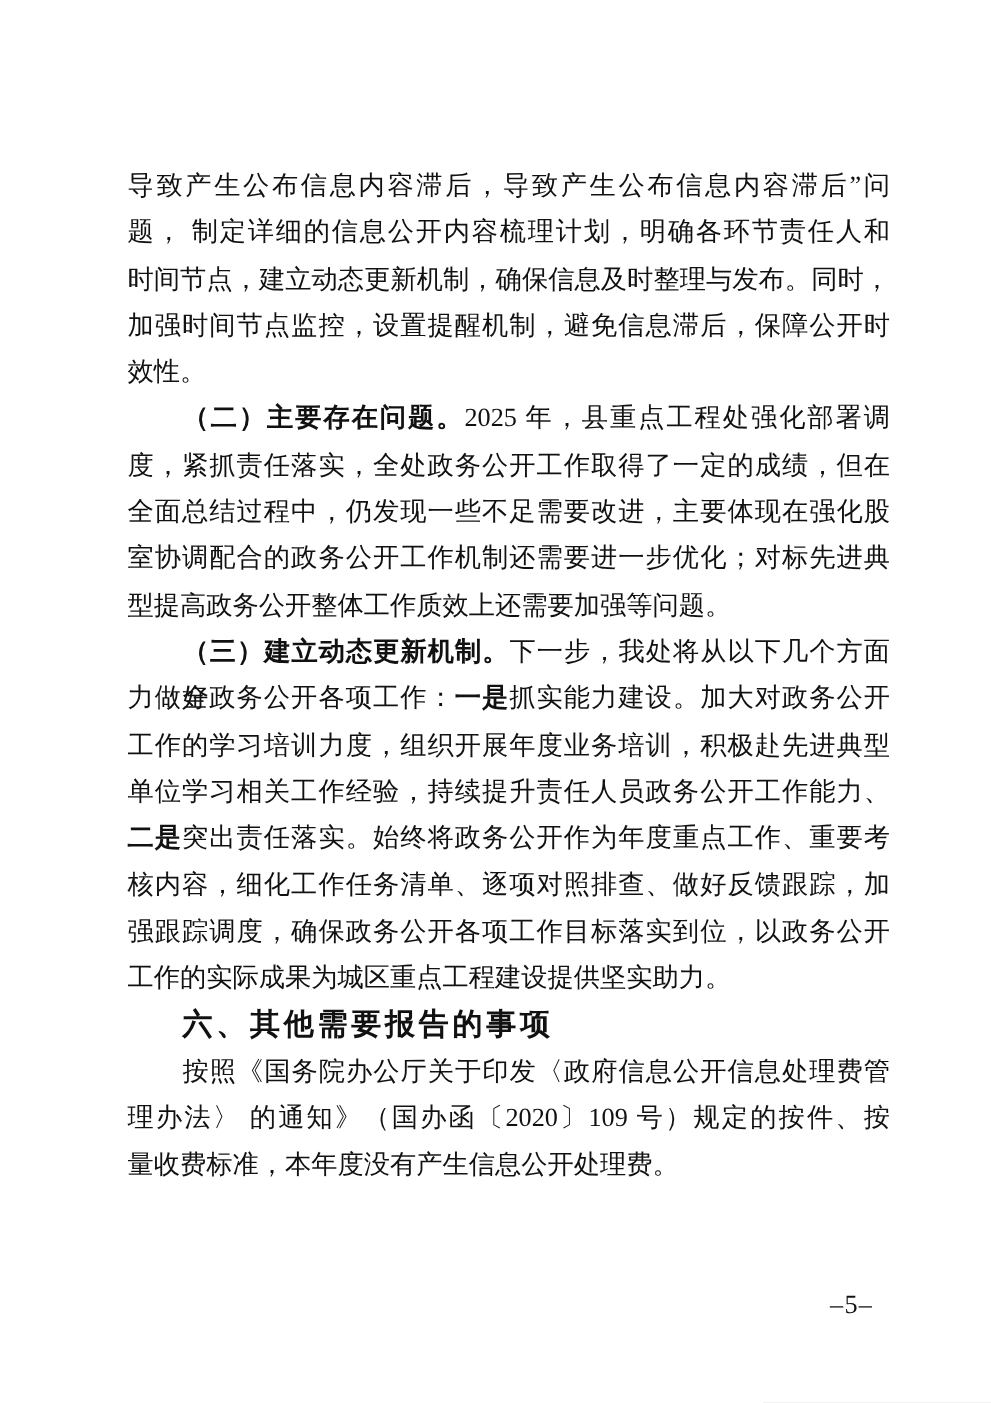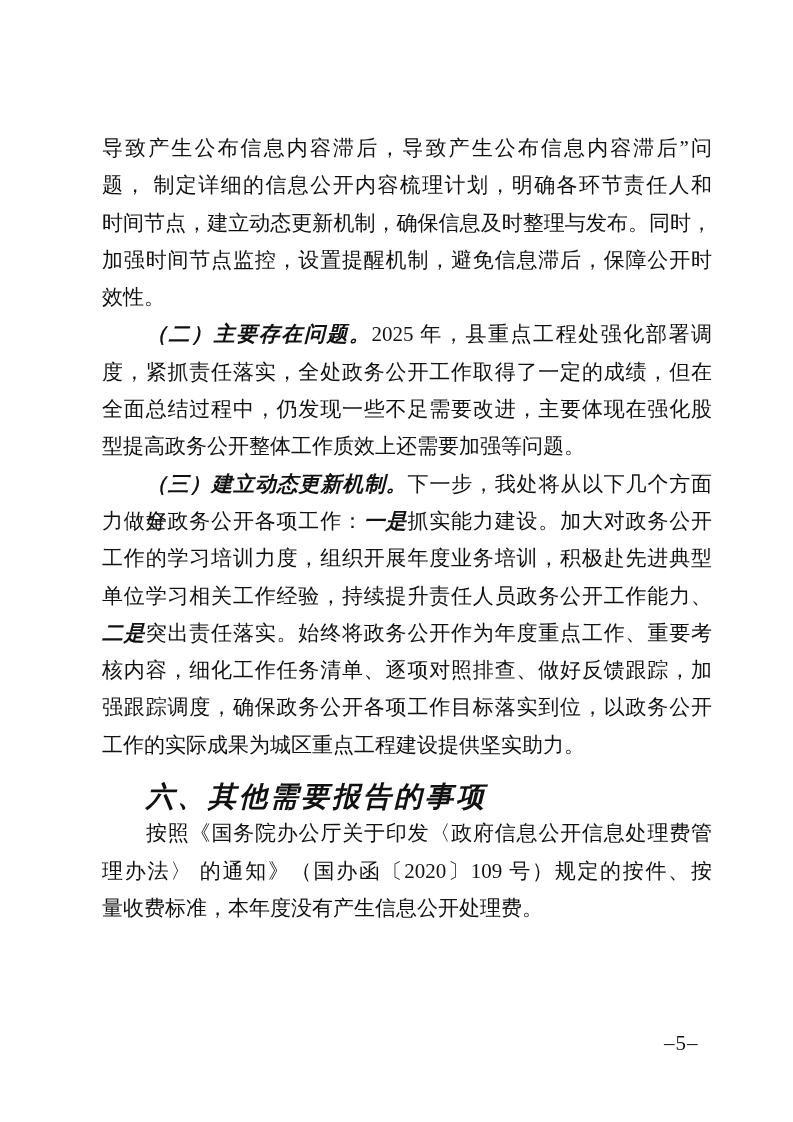--- a/index.html
+++ b/index.html
@@ -24,26 +24,25 @@
   .line {
     text-align: justify;
     text-align-last: justify;
     height: 37.3px;
     overflow: visible;
   }
   .line.last { text-align-last: left; }
   .line.indent { padding-left: 44px; }
   .line.hei {
     font-family: "Liberation Sans", "DejaVu Sans", sans-serif;
-    font-size: 28px;
+    font-size: 24px;
     letter-spacing: 3px;
     text-align-last: left;
-    margin-top: 14px;
   }
-  .bold { font-weight: bold; font-style: italic; }
+  .bold { font-weight: bold; }
   .page-number {
     position: absolute;
     left: 664px;
     top: 1031px;
     font-size: 21px;
     letter-spacing: 1px;
     color: #111111;
   }
 </style>
 </head>
@@ -52,20 +51,21 @@
 <div class="page">
   <div class="doc-body" id="doc-body">
       <div class="line"><span>导致产生公布信息内容滞后，导致产生公布信息内容滞后”问</span></div>
       <div class="line"><span>题， 制定详细的信息公开内容梳理计划，明确各环节责任人和</span></div>
       <div class="line"><span>时间节点，建立动态更新机制，确保信息及时整理与发布。同时，</span></div>
       <div class="line"><span>加强时间节点监控，设置提醒机制，避免信息滞后，保障公开时</span></div>
       <div class="line last"><span>效性。</span></div>
       <div class="line indent"><span class="bold">（二）主要存在问题。</span><span>2025 年，县重点工程处强化部署调</span></div>
       <div class="line"><span>度，紧抓责任落实，全处政务公开工作取得了一定的成绩，但在</span></div>
       <div class="line"><span>全面总结过程中，仍发现一些不足需要改进，主要体现在强化股</span></div>
+      <div class="line"><span>室协调配合的政务公开工作机制还需要进一步优化；对标先进典</span></div>
       <div class="line last"><span>型提高政务公开整体工作质效上还需要加强等问题。</span></div>
       <div class="line indent"><span class="bold">（三）建立动态更新机制。</span><span>下一步，我处将从以下几个方面全</span></div>
       <div class="line"><span>力做好政务公开各项工作：</span><span class="bold">一是</span><span>抓实能力建设。加大对政务公开</span></div>
       <div class="line"><span>工作的学习培训力度，组织开展年度业务培训，积极赴先进典型</span></div>
       <div class="line"><span>单位学习相关工作经验，持续提升责任人员政务公开工作能力、</span></div>
       <div class="line"><span class="bold">二是</span><span>突出责任落实。始终将政务公开作为年度重点工作、重要考</span></div>
       <div class="line"><span>核内容，细化工作任务清单、逐项对照排查、做好反馈跟踪，加</span></div>
       <div class="line"><span>强跟踪调度，确保政务公开各项工作目标落实到位，以政务公开</span></div>
       <div class="line last"><span>工作的实际成果为城区重点工程建设提供坚实助力。</span></div>
       <div class="line indent last hei"><span class="bold">六、其他需要报告的事项</span></div>

